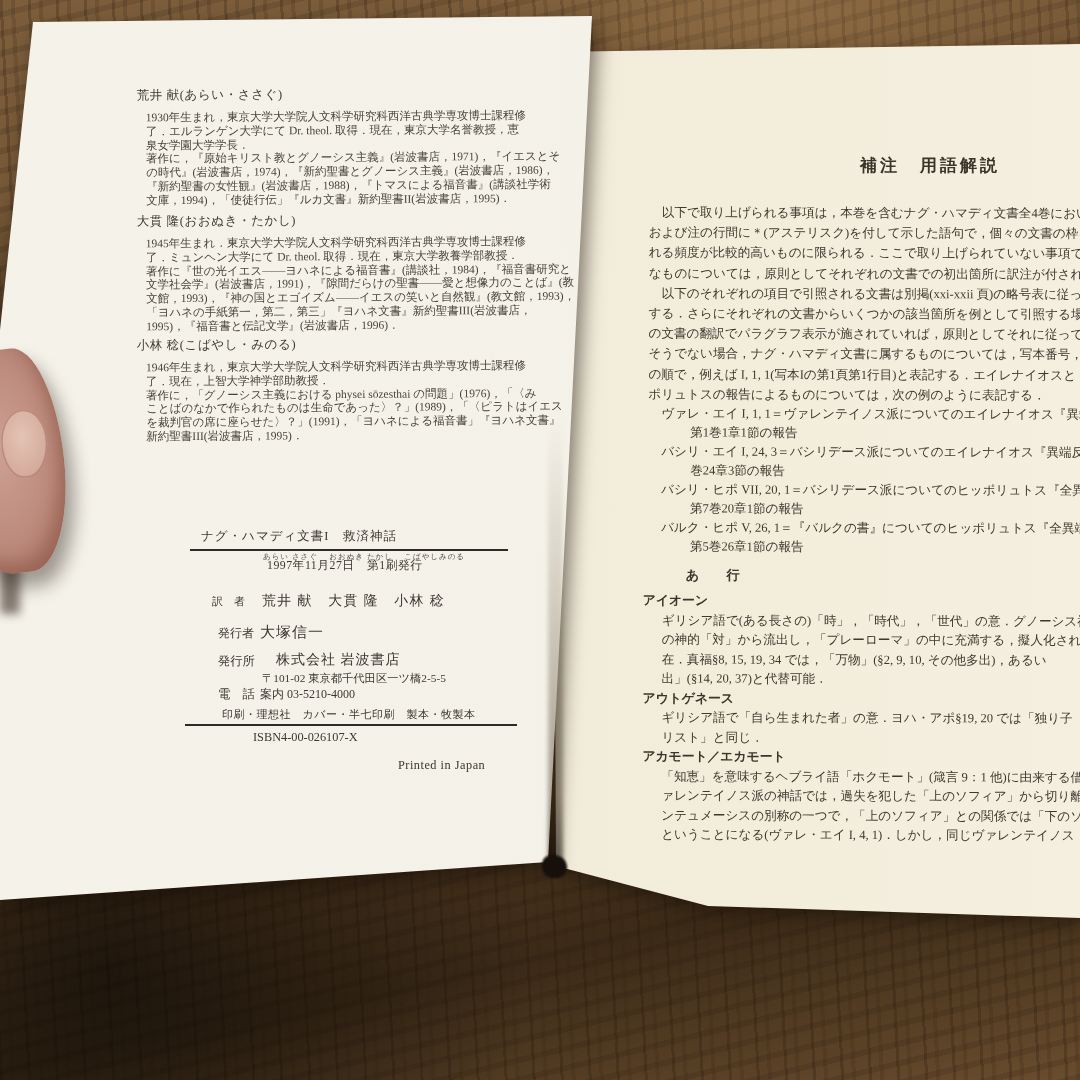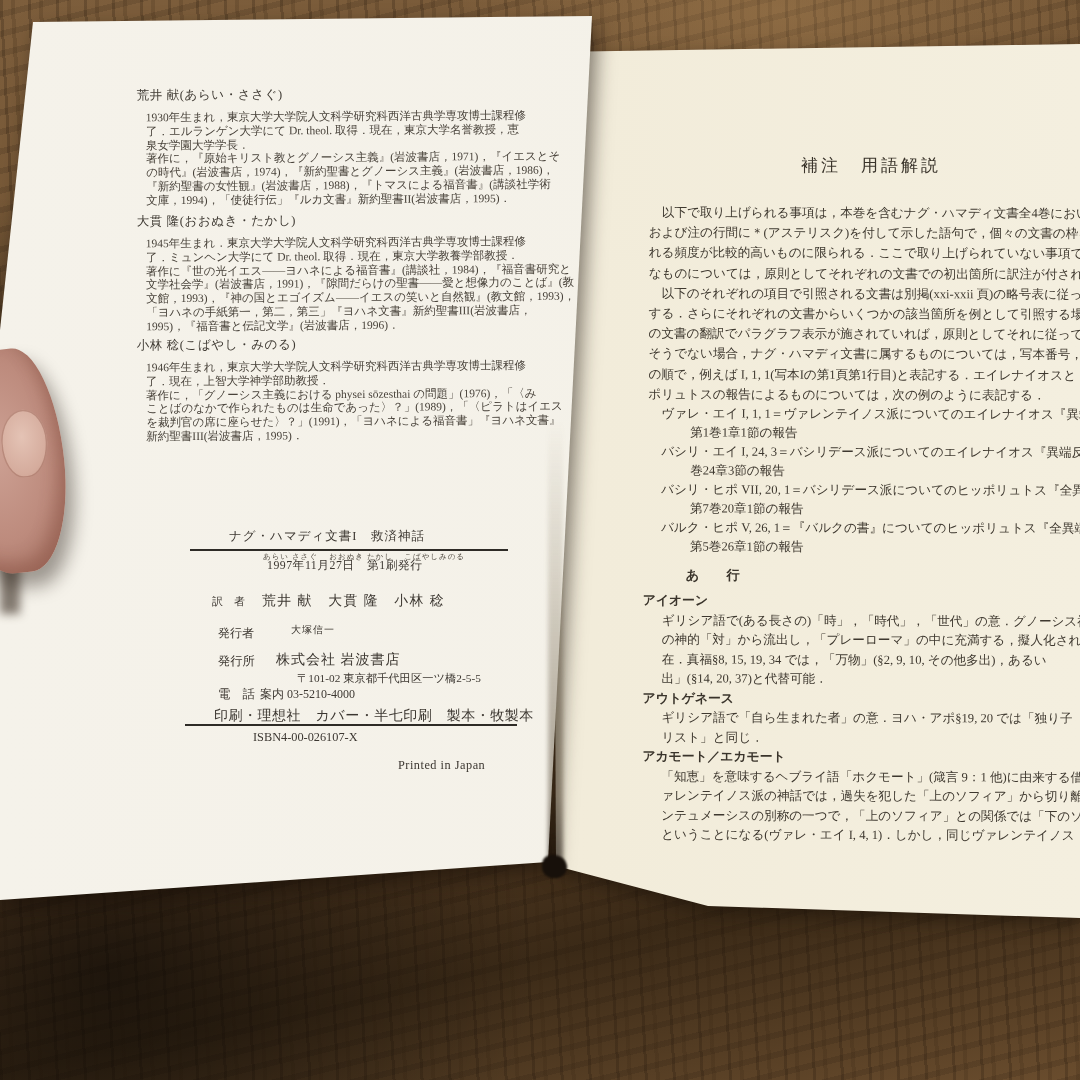--- a/index.html
+++ b/index.html
@@ -27,41 +27,41 @@
     background:linear-gradient(180deg,transparent 0,rgba(95,80,52,.22) 40%,rgba(62,47,28,.42) 84%,rgba(22,14,7,.6) 100%);filter:blur(2px);}
   .spine-notch{position:absolute;left:542px;top:855px;width:25px;height:23px;z-index:4;
     background:#17100a;border-radius:42% 58% 50% 50%;filter:blur(1.2px);}
   
   .bio{position:absolute;left:137px;transform:rotate(-.35deg);}
   .bio-name{font-size:12.5px;letter-spacing:.6px;margin-bottom:7px;color:#3f3a33;}
   .bio-line{font-size:11.5px;line-height:13.8px;white-space:nowrap;padding-left:9px;color:#48423a;}
   
   .colo{position:absolute;inset:0;color:#3c3731;}
   .colo span,.colo .rule{position:absolute;white-space:nowrap;}
-  .c-title{left:201px;top:528px;font-size:12.5px;letter-spacing:1px;margin-left:28px;}
+  .c-title{left:201px;top:528px;font-size:12.5px;letter-spacing:1px;}
   .rule{background:#2e2b26;height:1.6px;}
   .c-rule1{left:190px;top:549px;width:318px;}
   .c-date{left:267px;top:558px;font-size:11.8px;letter-spacing:.5px;}
   .c-furi{left:263px;top:552px;font-size:7.5px;letter-spacing:1px;color:#514b42;}
   .c-translabel{left:212px;top:594px;font-size:11px;}
   .c-trans{left:262px;top:592px;font-size:13.8px;letter-spacing:1.5px;}
   .c-publabel{left:218px;top:625px;font-size:12px;}
-  .c-pub{left:260px;top:623px;font-size:10px;letter-spacing:1px;margin-left:31px;}
+  .c-pub{left:260px;top:623px;font-size:15px;letter-spacing:1px;}
   .c-houselabel{left:218px;top:653px;font-size:12.3px;}
   .c-house{left:276px;top:651px;font-size:14px;letter-spacing:1px;}
-  .c-addr{left:262px;top:671px;font-size:11.3px;margin-left:35px;}
+  .c-addr{left:262px;top:671px;font-size:11.3px;}
   .c-phonelabel{left:218px;top:686px;font-size:12.3px;}
   .c-phone{left:260px;top:686px;font-size:12px;}
-  .c-print{left:214px;top:707px;font-size:14px;letter-spacing:.5px;}
+  .c-print{left:222px;top:707px;font-size:11px;letter-spacing:.5px;}
   .c-rule2{left:185px;top:724px;width:332px;}
   .c-isbn{left:253px;top:730px;font-size:12.3px;}
   .c-printed{left:398px;top:730px;font-size:12.3px;letter-spacing:.5px;margin-top:28px;}
   
-  .rp-heading{position:absolute;left:801px;top:154px;font-size:17px;letter-spacing:3px;
-    font-weight:400;color:#3a342b;white-space:nowrap;}
+  .rp-heading{position:absolute;left:860px;top:154px;font-size:17px;letter-spacing:3px;
+    font-weight:700;color:#3a342b;white-space:nowrap;}
   .rp-flow{position:absolute;left:648px;top:203px;color:#3e382f;transform:rotate(.15deg);}
   .rp-line{font-size:12.6px;line-height:20.2px;white-space:nowrap;}
   .rp-line.indent{padding-left:13px;}
   .cit-ref{font-size:12.6px;line-height:19px;white-space:nowrap;padding-left:13px;}
   .cit-report{font-size:12.6px;line-height:19px;white-space:nowrap;padding-left:42px;}
   .section-head{font-weight:700;font-size:13.2px;letter-spacing:7px;padding-left:38px;
     margin:10px 0 7px;color:#3a342b;}
   .term{font-weight:700;font-size:12.8px;line-height:19.5px;margin-left:-5px;color:#3a342b;white-space:nowrap;}
   .entry-line{font-size:12.6px;line-height:19.5px;padding-left:14px;white-space:nowrap;}
   

